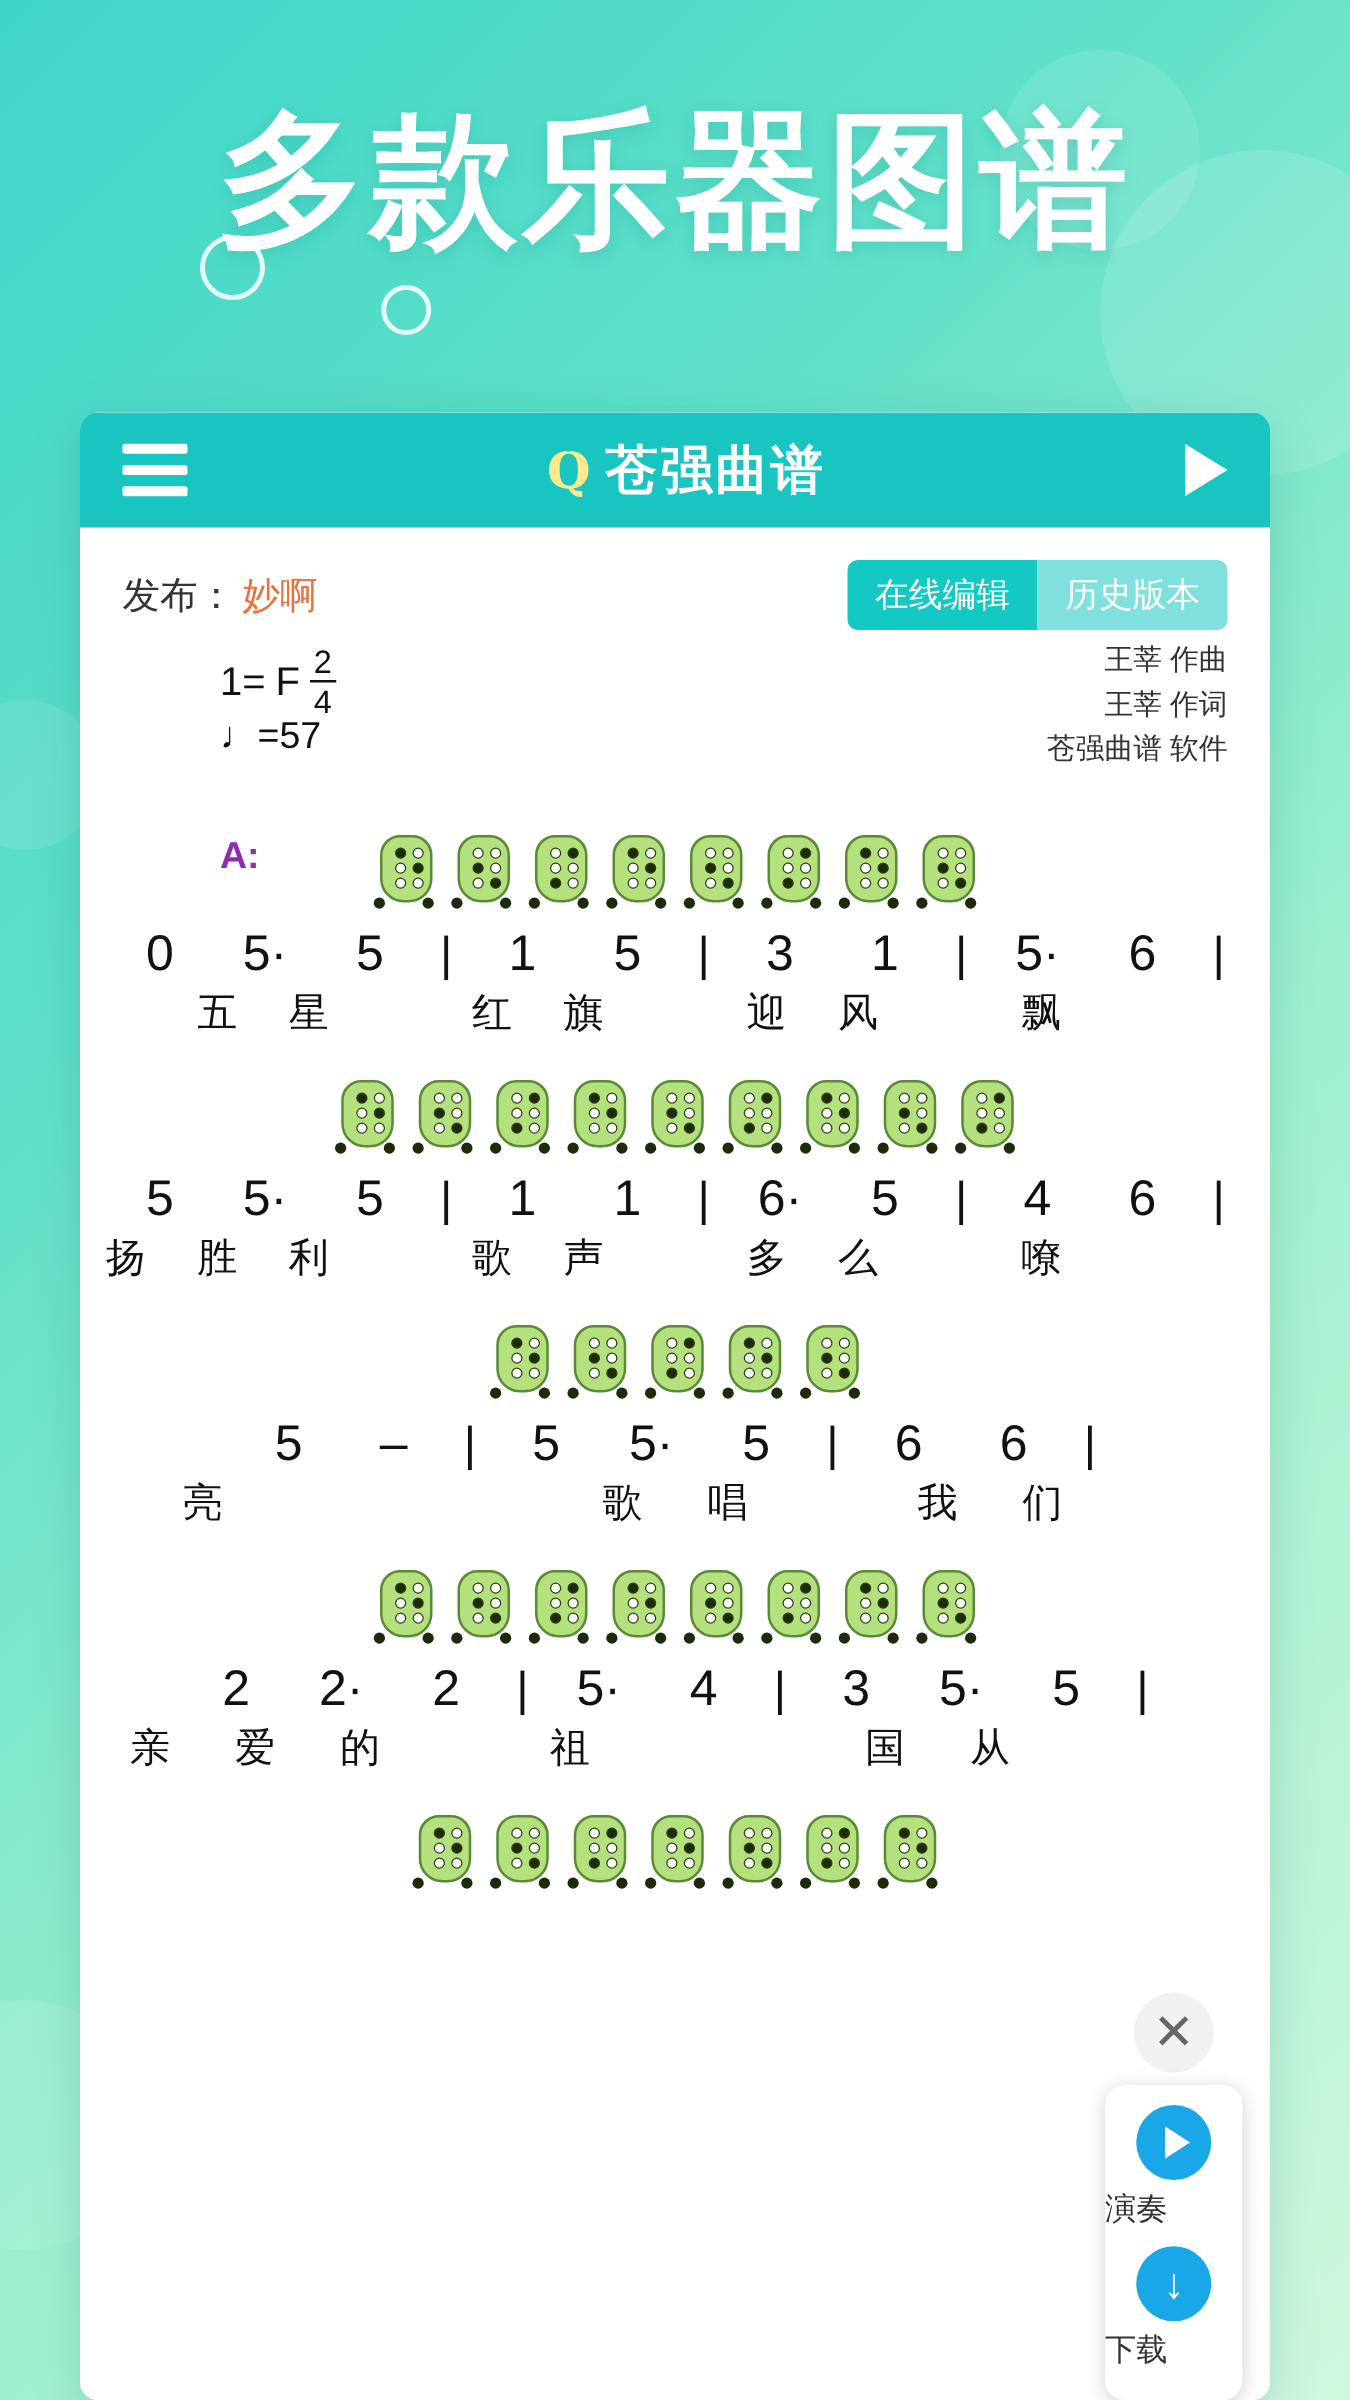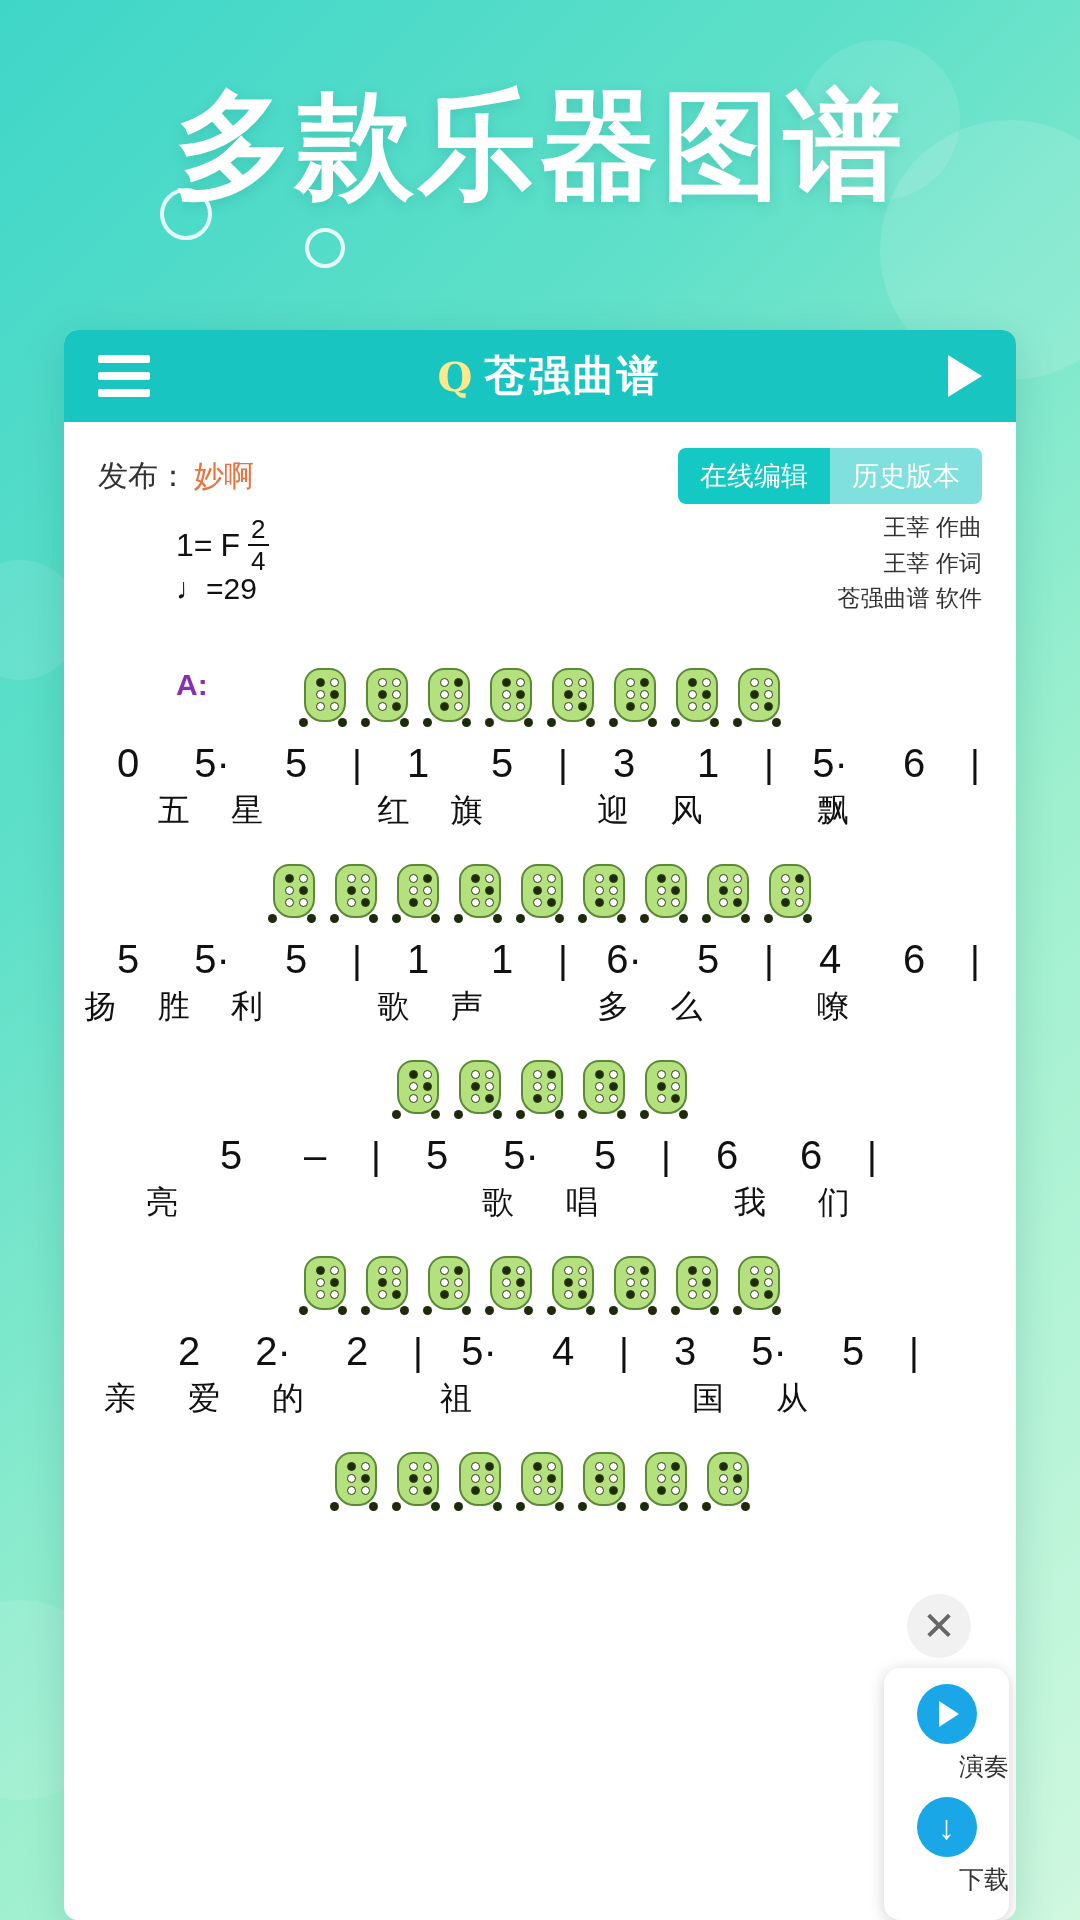--- a/index.html
+++ b/index.html
@@ -85,22 +85,22 @@
   .cell{width:84px;text-align:center;position:relative;}
   .cell.bar{width:38px;color:#111;font-size:38px;}
   .sec-label{position:absolute;left:112px;top:10px;font-size:30px;color:#8b2fb0;font-weight:bold;}
 
   .fab-wrap{position:absolute;right:22px;bottom:0;width:110px;}
   .fab-close{
     width:64px;height:64px;border-radius:50%;background:#f1f1f1;color:#666;
     display:flex;align-items:center;justify-content:center;font-size:40px;margin:0 auto 10px auto;
   }
   .fab-panel{
-    width:125px;background:#fff;border-radius:16px;box-shadow:0 3px 16px rgba(0,0,0,0.18);
-    padding:16px 0 10px 0;text-align:right;
+    width:110px;background:#fff;border-radius:16px;box-shadow:0 3px 16px rgba(0,0,0,0.18);
+    padding:16px 0 10px 0;text-align:left;
   }
   .fab-ico{width:60px;height:60px;border-radius:50%;margin:0 auto 6px auto;display:flex;align-items:center;justify-content:center;}
   .fab-ico.play{background:#19a7e8;}
   .fab-ico.dl{background:#19a7e8;}
   .fab-label{font-size:25px;color:#333;margin-bottom:14px;}
   .tri-w{width:0;height:0;border-left:20px solid #fff;border-top:13px solid transparent;border-bottom:13px solid transparent;margin-left:5px;}
   .arrow-dl{color:#fff;font-size:34px;line-height:1;}
 </style>
 </head>
 <body>
@@ -142,21 +142,21 @@
   <div class="info-bar">
     <div class="key-sig">
       <span>1=</span>
       <span>F</span>
       <span class="frac">
         <span class="num">2</span>
         <span class="den">4</span>
       </span>
     </div>
     <div class="tempo">
-      <span>♩</span><span>=</span><span>29</span>
+      <span>♩</span><span>=</span><span>57</span>
     </div>
     <div class="credits">
       <div>王莘 作曲</div>
       <div>王莘 作词</div>
       <div>苍强曲谱 软件</div>
     </div>
   </div>
 
 
   <div class="score">

